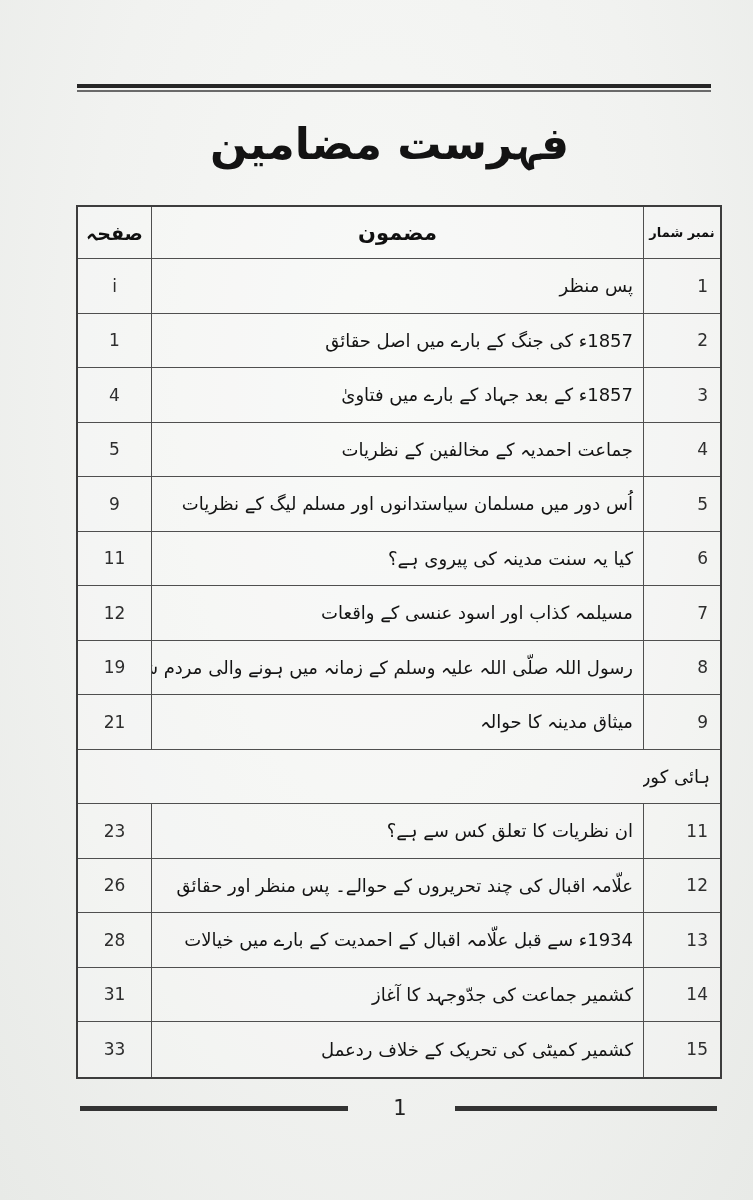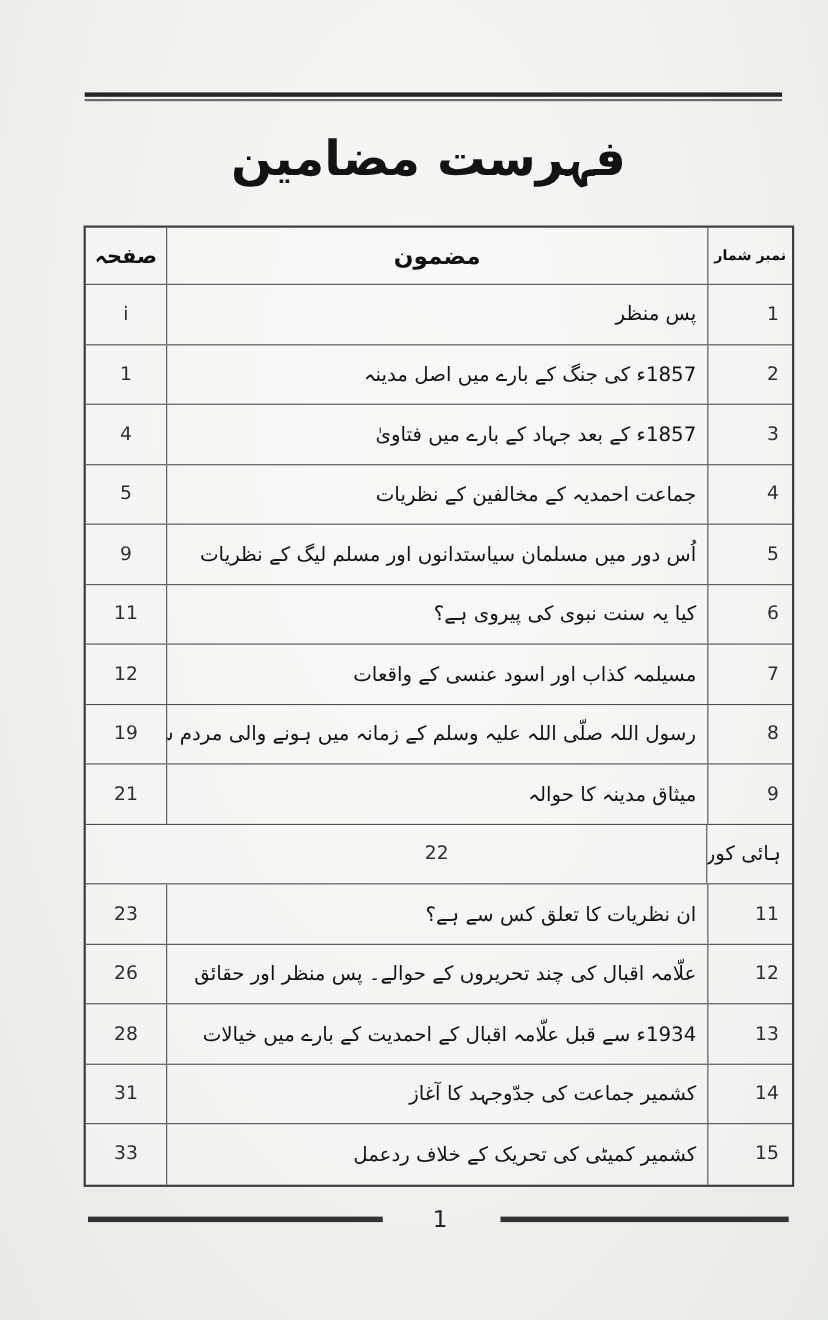--- a/index.html
+++ b/index.html
@@ -91,61 +91,60 @@
     <div class="cell cell-page">صفحہ</div>
   </div>
 
   <div class="t-row">
     <div class="cell cell-serial">1</div>
     <div class="cell cell-topic">پس منظر</div>
     <div class="cell cell-page">i</div>
   </div>
   <div class="t-row">
     <div class="cell cell-serial">2</div>
-    <div class="cell cell-topic">1857ء کی جنگ کے بارے میں اصل مدینہ</div>
+    <div class="cell cell-topic">1857ء کی جنگ کے بارے میں اصل حقائق</div>
     <div class="cell cell-page">1</div>
   </div>
   <div class="t-row">
     <div class="cell cell-serial">3</div>
     <div class="cell cell-topic">1857ء کے بعد جہاد کے بارے میں فتاویٰ</div>
     <div class="cell cell-page">4</div>
   </div>
   <div class="t-row">
     <div class="cell cell-serial">4</div>
     <div class="cell cell-topic">جماعت احمدیہ کے مخالفین کے نظریات</div>
     <div class="cell cell-page">5</div>
   </div>
   <div class="t-row">
     <div class="cell cell-serial">5</div>
     <div class="cell cell-topic">اُس دور میں مسلمان سیاستدانوں اور مسلم لیگ کے نظریات</div>
     <div class="cell cell-page">9</div>
   </div>
   <div class="t-row">
     <div class="cell cell-serial">6</div>
-    <div class="cell cell-topic">کیا یہ سنت نبوی کی پیروی ہے؟</div>
+    <div class="cell cell-topic">کیا یہ سنت مدینہ کی پیروی ہے؟</div>
     <div class="cell cell-page">11</div>
   </div>
   <div class="t-row">
     <div class="cell cell-serial">7</div>
     <div class="cell cell-topic">مسیلمہ کذاب اور اسود عنسی کے واقعات</div>
     <div class="cell cell-page">12</div>
   </div>
   <div class="t-row">
     <div class="cell cell-serial">8</div>
     <div class="cell cell-topic">رسول اللہ صلّی اللہ علیہ وسلم کے زمانہ میں ہونے والی مردم شماری کا ذکر</div>
     <div class="cell cell-page">19</div>
   </div>
   <div class="t-row">
     <div class="cell cell-serial">9</div>
     <div class="cell cell-topic">میثاق مدینہ کا حوالہ</div>
     <div class="cell cell-page">21</div>
   </div>
   <div class="t-row">
     <div class="cell cell-topic">ہائی کورٹ کے فیصلہ اور سنت نبوی میں تضاد کی ایک مثال</div>
-    <div class="cell cell-page">22</div>
   </div>
   <div class="t-row">
     <div class="cell cell-serial">11</div>
     <div class="cell cell-topic">ان نظریات کا تعلق کس سے ہے؟</div>
     <div class="cell cell-page">23</div>
   </div>
   <div class="t-row">
     <div class="cell cell-serial">12</div>
     <div class="cell cell-topic">علّامہ اقبال کی چند تحریروں کے حوالے۔ پس منظر اور حقائق</div>
     <div class="cell cell-page">26</div>

